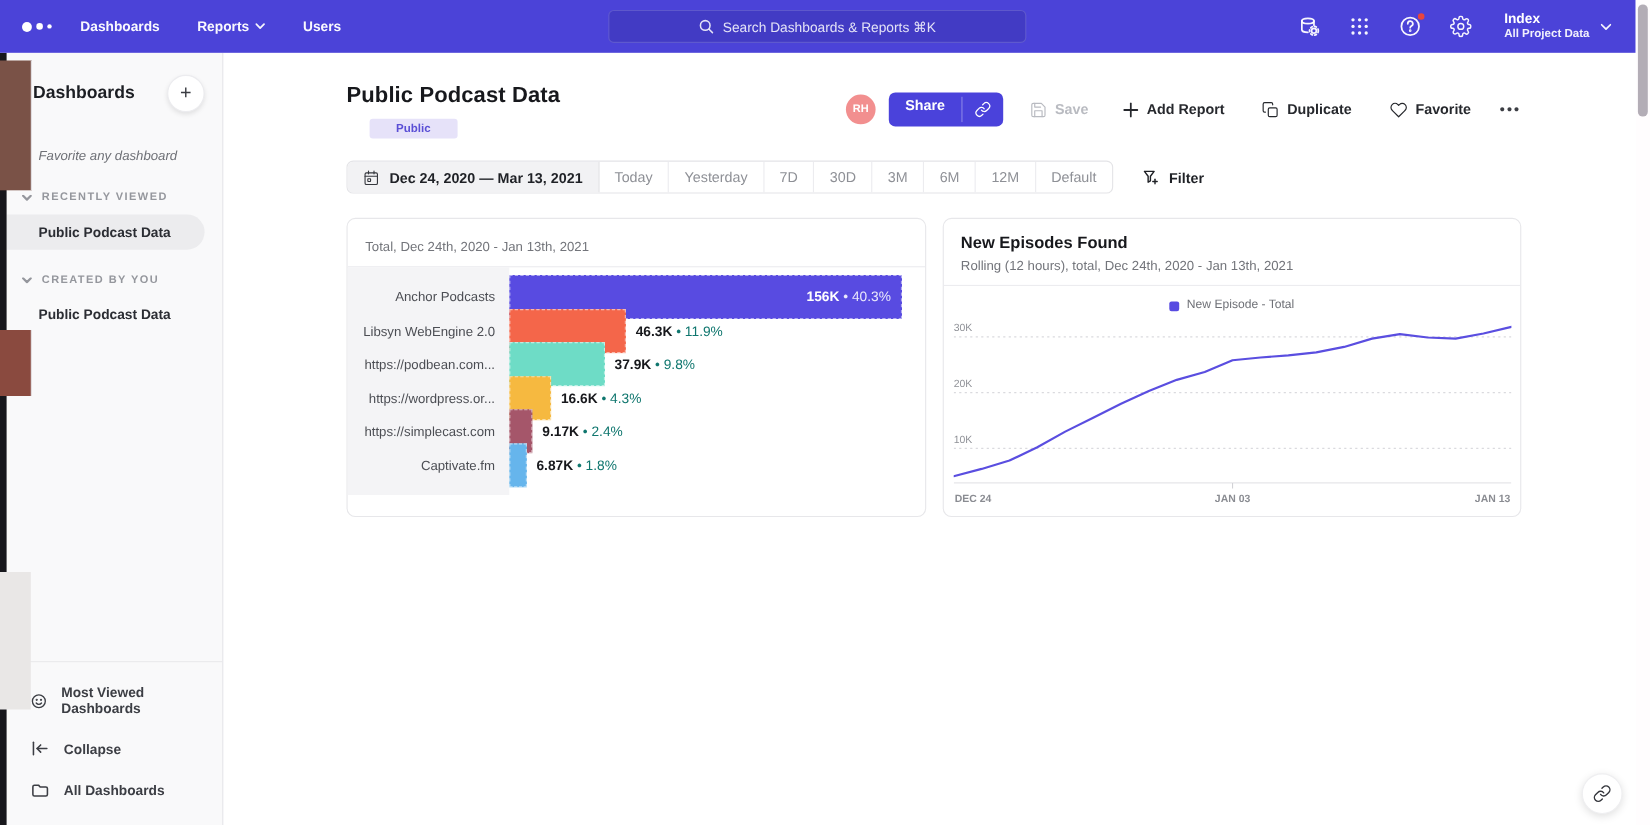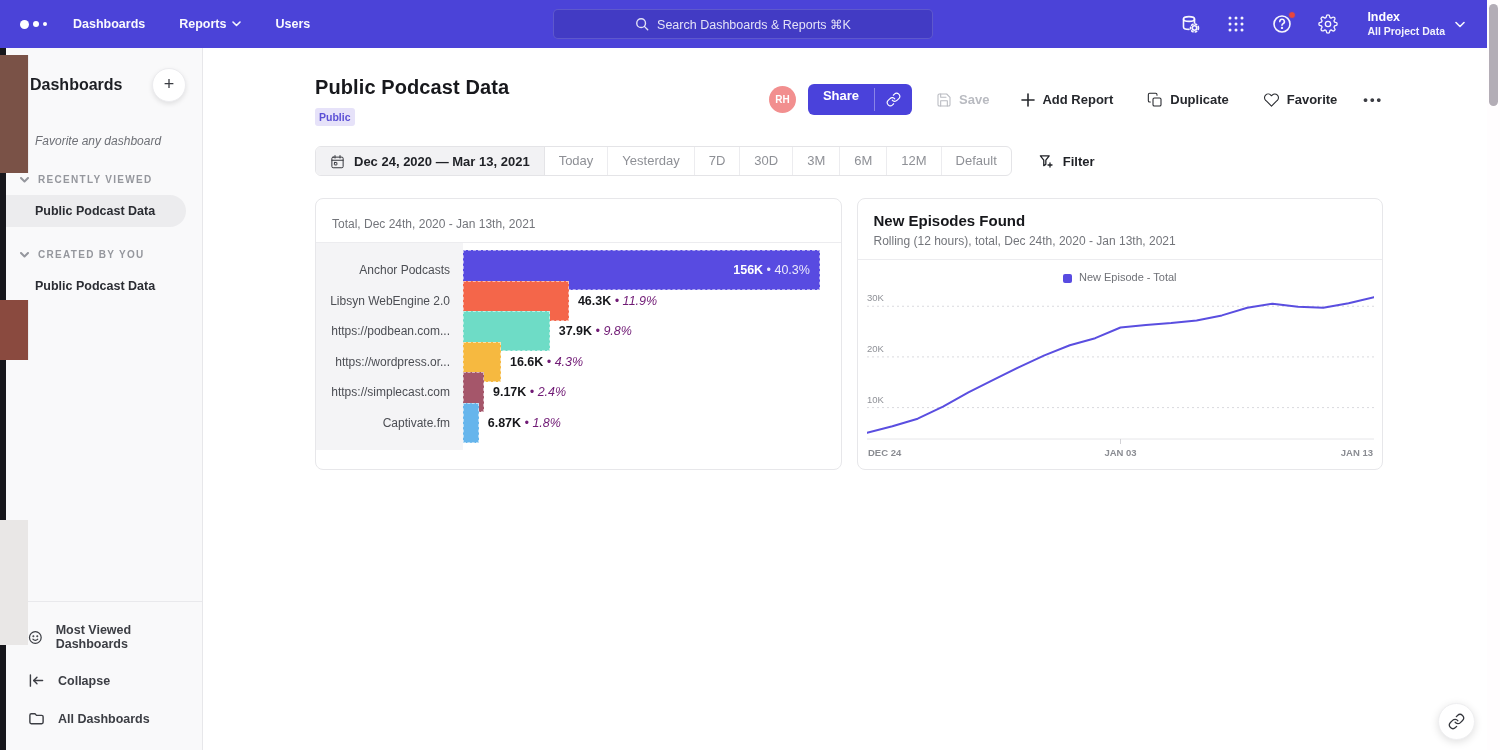--- a/index.html
+++ b/index.html
@@ -59,21 +59,21 @@
     font-size:12.5px; font-weight:600; color:#3c3e44; cursor:pointer; }
   .sb-foot-item svg { stroke:#3c3e44; fill:none; stroke-width:1.5; stroke-linecap:round; stroke-linejoin:round; }
 
   
   .main { position:absolute; top:48px; left:203px; width:1284px; height:702px; background:#fff;
     padding:28px 0 0 112px; }
   .content { width:1068px; }
   .page-head { display:flex; justify-content:space-between; align-items:flex-start; }
   .page-title { font-size:20px; font-weight:700; color:#17181c; letter-spacing:.1px; }
   .badge { display:inline-block; margin-top:9px; background:#e6e2f9; color:#5b4fd6;
-    font-size:10.5px; font-weight:700; padding:3px 4px; border-radius:3px; }
+    font-size:10.5px; font-weight:700; padding:3px 24px; border-radius:3px;margin-left:21px; }
 
   .actions { display:flex; align-items:center; margin-top:8px; }
   .avatar { width:27px; height:27px; border-radius:50%; background:#f28f8f; color:#fff;
     font-size:10px; font-weight:700; display:flex; align-items:center; justify-content:center; cursor:pointer; }
   .share-group { display:flex; margin-left:12px; border-radius:6px; overflow:hidden; background:#4a42db; cursor:pointer; }
   .share-main { padding:4px 15px; color:#fff; font-size:13px; font-weight:700; }
   .share-div { width:1px; background:rgba(255,255,255,.35); margin:4px 0; }
   .share-link { padding:8px 11px; display:flex; align-items:center; }
   .share-link svg, .fab svg { stroke-width:1.8; fill:none; stroke-linecap:round; stroke-linejoin:round; }
   .share-link svg { stroke:#fff; }
@@ -108,21 +108,21 @@
 
   
   .bar-body { position:relative; height:207px; padding-top:12px; }
   .bar-body::before { content:''; position:absolute; left:0; top:0; bottom:0; width:147px; background:#f4f4f6; }
   .bar-row { position:relative; display:flex; align-items:center; height:30.5px; }
   .bar-label { width:147px; padding-right:13px; text-align:right; font-size:12px; color:#4c4e54; flex:none;
     white-space:nowrap; overflow:hidden; }
   .bar-area { flex:1; position:relative; display:flex; align-items:center; height:100%; }
   .bar { height:40px; border:1px dashed rgba(255,255,255,.55); position:relative; flex:none; }
   .bar-value { margin-left:9px; font-size:12.5px; font-weight:700; color:#17181c; white-space:nowrap; }
-  .bar-value .pct { font-weight:400; color:#701a75;font-style:italic; }
+  .bar-value .pct { font-weight:400; color:#0f766e; }
   .bar-value-in { position:absolute; right:9px; top:50%; transform:translateY(-50%);
     font-size:12.5px; font-weight:700; color:#fff; white-space:nowrap; }
   .bar-value-in .pct { font-weight:400; color:rgba(255,255,255,.88); }
 
   
   .line-body { padding:4px 9px 0; }
   .legend { display:flex; align-items:flex-end; justify-content:center; gap:7px; padding:7px 0 4px; }
   .legend-swatch { width:9px; height:9px; border-radius:2px; background:#584be1; }
   .legend-label { font-size:11px; color:#6f7177; }
 

